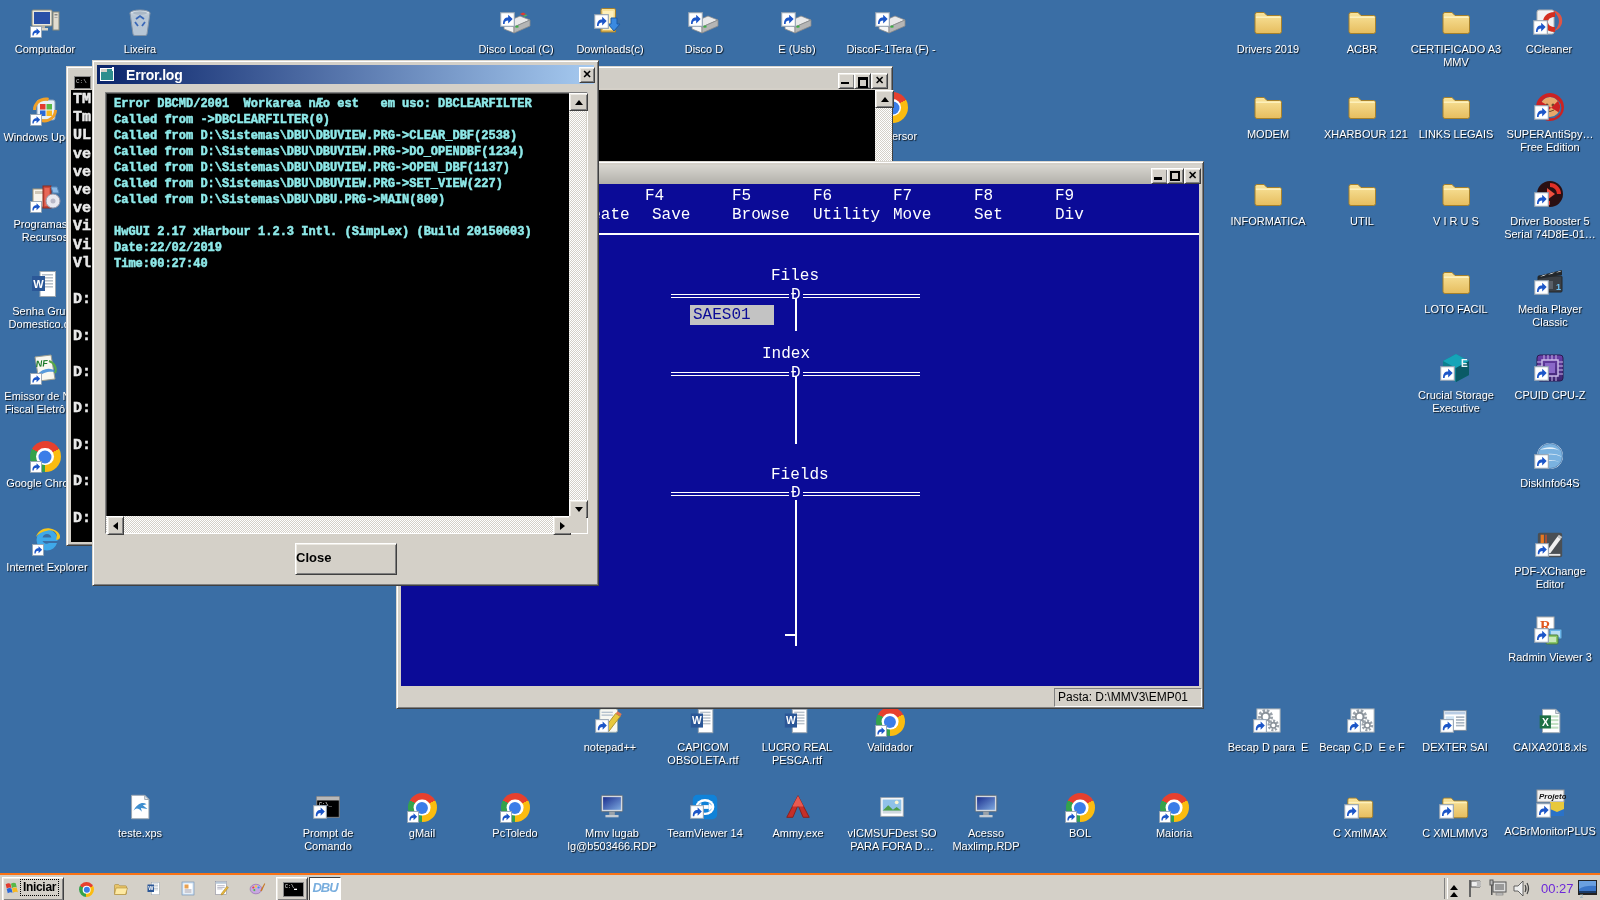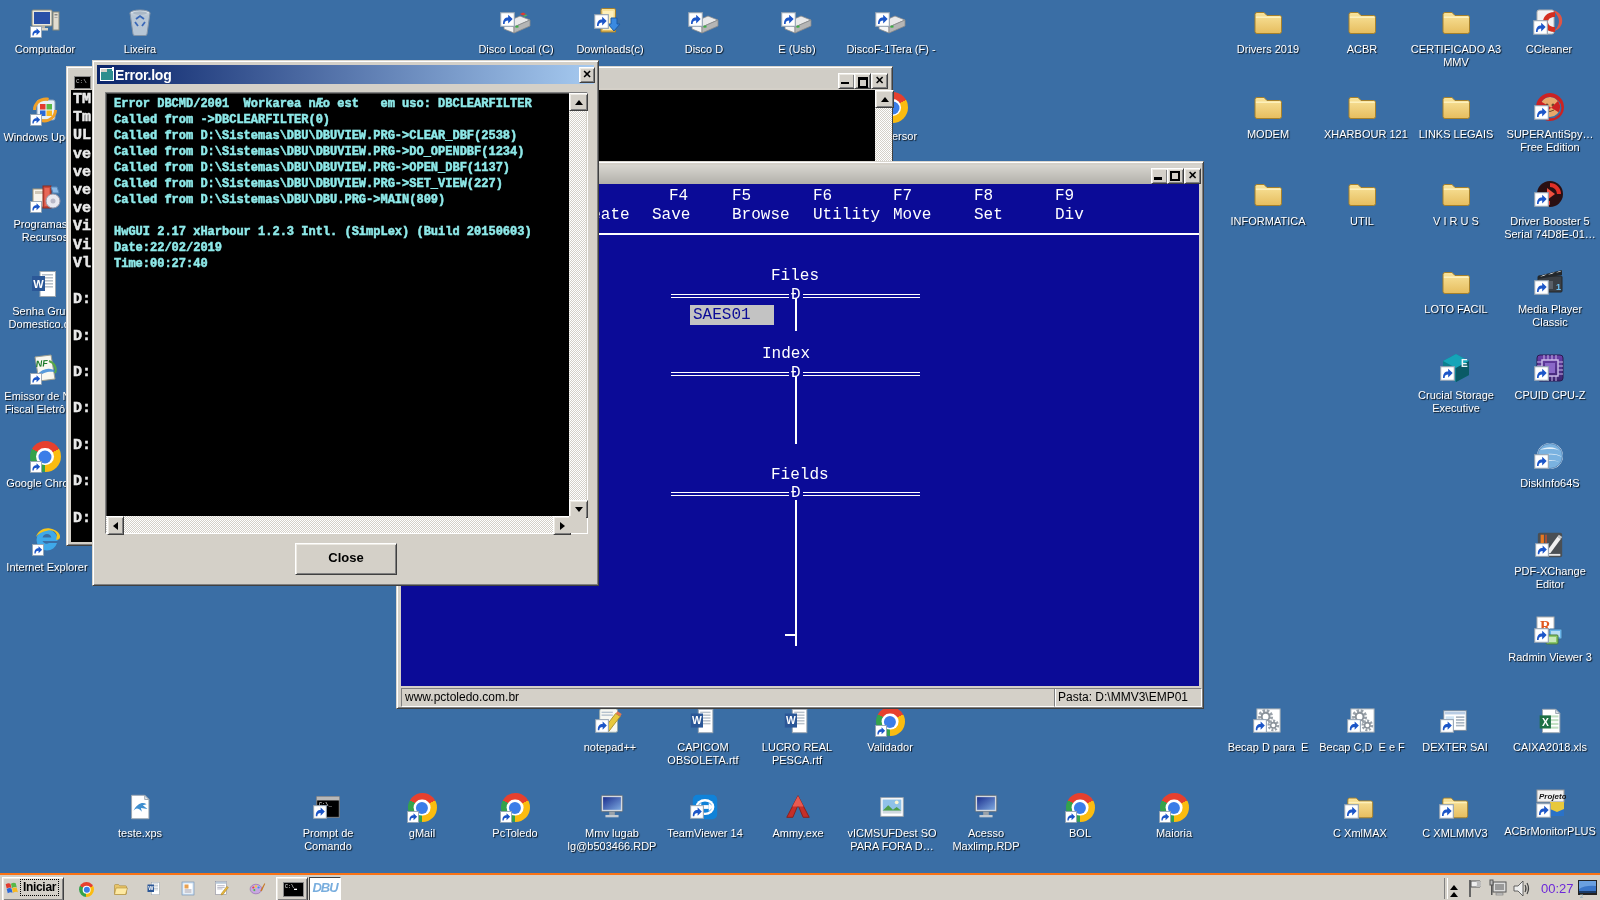--- a/index.html
+++ b/index.html
@@ -841,21 +841,21 @@
 
 <div class="win" style="left:396px;top:161px;width:806px;height:546px;z-index:3">
   <div class="abs" style="left:3px;top:3px;right:3px;height:19px;background:linear-gradient(#d8d6d0,#b2b0aa)"></div>
   <div class="btn3d abs" style="left:754px;top:6px;width:15px;height:14px"></div>
   <div class="abs" style="left:757px;top:15px;width:8px;height:3px;background:#000"></div>
   <div class="btn3d abs" style="left:770px;top:6px;width:15px;height:14px"></div>
   <div class="abs" style="left:773px;top:9px;width:6px;height:6px;border:2px solid #000"></div>
   <div class="btn3d abs" style="left:787px;top:6px;width:15px;height:14px;font:bold 11px/13px 'Liberation Sans';text-align:center">✕</div>
 
   <div class="abs mono" style="left:4px;top:22px;width:798px;height:502px;background:#0b0b97;color:#fff;font-size:16px;overflow:hidden">
-    <div class="abs" style="left:268px;top:3px">F4</div>
+    <div class="abs" style="left:244px;top:3px">F4</div>
     <div class="abs" style="left:331px;top:3px">F5</div>
     <div class="abs" style="left:412px;top:3px">F6</div>
     <div class="abs" style="left:492px;top:3px">F7</div>
     <div class="abs" style="left:573px;top:3px">F8</div>
     <div class="abs" style="left:654px;top:3px">F9</div>
     <div class="abs" style="left:171px;top:22px">Create</div>
     <div class="abs" style="left:251px;top:22px">Save</div>
     <div class="abs" style="left:331px;top:22px">Browse</div>
     <div class="abs" style="left:412px;top:22px">Utility</div>
     <div class="abs" style="left:492px;top:22px">Move</div>
@@ -874,31 +874,30 @@
     <div class="abs" style="left:388px;top:180px;background:#0b0b97;padding:0 2px">Ð</div>
     <div class="abs" style="left:394px;top:192px;width:2px;height:68px;background:#fff"></div>
     <div class="abs" style="left:370px;top:282px">Fields</div>
     <div class="abs" style="left:270px;top:308px;width:249px;height:1px;background:#fff"></div>
     <div class="abs" style="left:270px;top:311px;width:249px;height:1px;background:#fff"></div>
     <div class="abs" style="left:388px;top:300px;background:#0b0b97;padding:0 2px">Ð</div>
     <div class="abs" style="left:394px;top:316px;width:2px;height:146px;background:#fff"></div>
     <div class="abs" style="left:384px;top:450px;width:11px;height:2px;background:#fff"></div>
   </div>
 
-  <div class="abs" style="left:4px;top:526px;width:650px;height:17px;border:1px solid;border-color:#808080 #fff #fff #808080;font:12px/16px 'Liberation Sans';color:#000;padding-left:3px">www.pctoledo.com.br</div>
   <div class="abs" style="left:657px;top:526px;width:143px;height:17px;border:1px solid;border-color:#808080 #fff #fff #808080;font:12px/16px 'Liberation Sans';color:#000;padding-left:3px">Pasta: D:\MMV3\EMP01</div>
 </div>
 
 <div class="win" style="left:92px;top:60px;width:505px;height:524px;z-index:4">
   <div class="abs" style="left:4px;top:4px;width:497px;height:19px;background:linear-gradient(90deg,#0a246a,#a6caf0);display:flex;align-items:center">
     <div style="width:12px;height:11px;margin-left:3px;background:#2e8e8e;border:1px solid #fff;position:relative">
         <div style="position:absolute;left:0;top:0;width:6px;height:3px;background:#d4d0c8"></div>
         <div style="position:absolute;right:-1px;top:-2px;width:2px;height:4px;background:#fff"></div>
       </div>
-    <div style="margin-left:1px;font:bold 14px 'Liberation Sans';color:#fff;letter-spacing:-0.2px">Error.log</div>
+    <div style="margin-left:12px;font:bold 14px 'Liberation Sans';color:#fff;letter-spacing:-0.2px">Error.log</div>
   </div>
   <div class="btn3d abs" style="left:486px;top:6px;width:14px;height:14px;font:bold 11px/13px 'Liberation Sans';text-align:center">✕</div>
 
   <div class="abs sunken" style="left:12px;top:31px;width:481px;height:440px;background:#000">
     <pre class="mono" style="position:absolute;left:8px;top:3px;margin:0;font-size:12px;line-height:16px;font-weight:bold;color:#8ee9e9;-webkit-text-stroke:0.5px #8ee9e9">Error DBCMD/2001  Workarea nÆo est   em uso: DBCLEARFILTER
 Called from -&gt;DBCLEARFILTER(0)
 Called from D:\Sistemas\DBU\DBUVIEW.PRG-&gt;CLEAR_DBF(2538)
 Called from D:\Sistemas\DBU\DBUVIEW.PRG-&gt;DO_OPENDBF(1234)
 Called from D:\Sistemas\DBU\DBUVIEW.PRG-&gt;OPEN_DBF(1137)
 Called from D:\Sistemas\DBU\DBUVIEW.PRG-&gt;SET_VIEW(227)
@@ -918,21 +917,21 @@
 
     <div class="checker abs" style="left:0;top:423px;width:463px;height:17px"></div>
     <div class="btn3d abs arrbtn" style="left:1px;top:423px;width:15px;height:17px">
         <div style="width:0;height:0;border:4px solid transparent;border-right:5px solid #000;margin-right:4px"></div>
       </div>
     <div class="btn3d abs arrbtn" style="left:447px;top:423px;width:16px;height:17px">
         <div style="width:0;height:0;border:4px solid transparent;border-left:5px solid #000;margin-left:4px"></div>
       </div>
     <div class="abs" style="left:463px;top:423px;width:17px;height:17px;background:#d4d0c8"></div>
   </div>
-  <div class="btn3d abs" style="left:202px;top:482px;width:100px;height:30px;text-align:center;font:bold 13px/28px 'Liberation Sans';color:#000">Close</div>
+  <div class="btn3d abs" style="left:202px;top:482px;width:100px;height:30px;text-align:left;font:bold 13px/28px 'Liberation Sans';color:#000">Close</div>
 </div>
 
 <div class="abs" style="left:0;top:873px;width:1600px;height:27px;background:#d4d0c8;border-top:2px solid #f97316;z-index:10">
   <div class="btn3d abs" style="left:2px;top:2px;width:60px;height:22px"></div>
   <svg class="abs" style="left:3px;top:5px" width="17" height="17" viewBox="0 0 32 32">
       <use href="#sflag"></use>
     </svg>
   <div class="abs" style="left:20px;top:4px;width:37px;height:15px;border:1px dotted #000;font:bold 12px/15px 'Liberation Sans';text-align:center;letter-spacing:-0.3px">Iniciar</div>
   <div class="abs chromeb" style="left:79px;top:7px;width:15px;height:15px"></div>
   <svg class="abs" style="left:112px;top:6px" width="17" height="16" viewBox="0 0 32 32">

